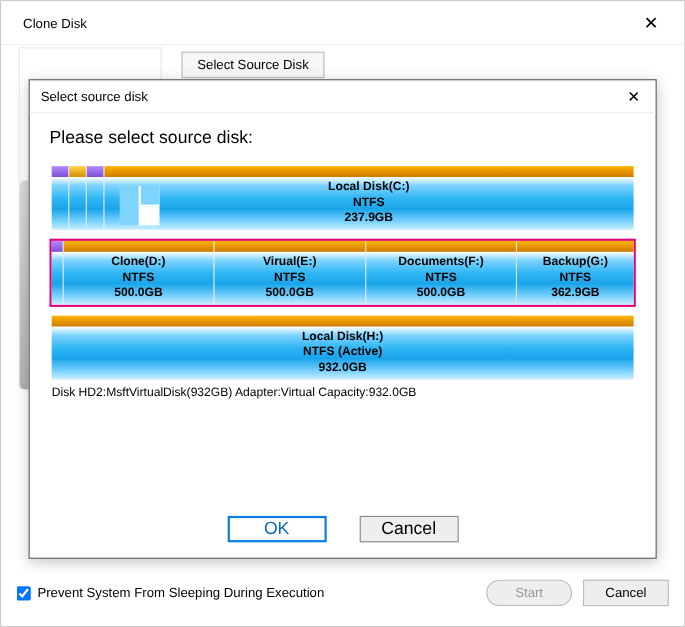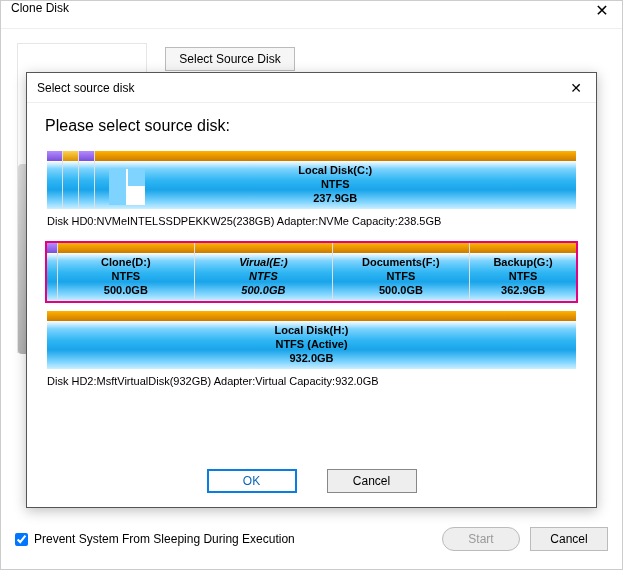--- a/index.html
+++ b/index.html
@@ -1,20 +1,20 @@
 <!DOCTYPE html>
 <html><head>
 <meta charset="utf-8">
 <style>
 * { box-sizing: border-box; margin: 0; padding: 0; }
 body { font-family: "Segoe UI", Tahoma, sans-serif; font-size: 12px; background: #fff; width: 623px; height: 570px; overflow: hidden; position: relative; }
 
 
 .parent-window { position: absolute; top: 0; left: 0; width: 623px; height: 570px; border: 1px solid #ccc; background: #fff; }
-.parent-titlebar { height: 28px; display: flex; justify-content: space-between; padding: 0 10px; border-bottom: 1px solid #eee; }
+.parent-titlebar { height: 40px; display: flex; align-items: center; justify-content: space-between; padding: 0 20px; border-bottom: 1px solid #eee; }
 .parent-titlebar .title { font-size: 12px; color: #000; }
 .parent-titlebar .close { font-size: 16px; color: #000; width: 20px; text-align: center; }
 .thumb-placeholder { position: absolute; top: 42px; left: 16px; width: 130px; height: 310px; background: #fff; border: 1px solid #e6e6e6; }
 .thumb-placeholder .hdd-art { position:absolute; top:120px; left:0; width:130px; height:190px; background:linear-gradient(135deg,#ddd,#999); border-radius:4px; overflow:hidden;}
 .thumb-placeholder .hdd-art::before{content:"";position:absolute;top:30px;left:20px;width:90px;height:90px;border-radius:50%;background:radial-gradient(circle,#eee 0%,#bbb 60%,#888 100%);}
 .thumb-placeholder .hdd-art::after{content:"";position:absolute;top:68px;left:58px;width:14px;height:14px;border-radius:50%;background:#666;}
 .tab-btn { position: absolute; top: 46px; left: 164px; width: 130px; height: 24px; border: 1px solid #bbb; background: #f6f6f6; font-size: 12px; }
 
 .parent-footer { position: absolute; bottom: 18px; left: 14px; right: 14px; display: flex; align-items: center; justify-content: space-between; }
 .parent-footer label { display: flex; align-items: center; gap: 6px; font-size: 12px; }
@@ -40,21 +40,21 @@
 .slice.thin .bar-top { background: linear-gradient(to bottom, #b38bff, #7a4ed8); }
 .slice.thin2 .bar-top { background: linear-gradient(to bottom, #ffd24d, #d98f00); }
 .winlogo { position:absolute; top:18px; left:14px; width:36px; height:36px; background:#fff; }
 .winlogo::before,.winlogo::after{content:"";position:absolute;background:#7ed4ff;}
 .winlogo::before{top:0;left:0;width:36px;height:17px;border-bottom:2px solid #fff;}
 .winlogo::after{top:0;left:0;width:17px;height:36px;border-right:2px solid #fff;}
 
 .disk-info { font-size: 11px; margin: 4px 0 14px 2px; color: #000; }
 
 .modal-footer { position: absolute; bottom: 14px; left: 0; right: 0; display: flex; justify-content: center; gap: 30px; }
-.modal-footer button { width: 90px; height: 24px; border: 1px solid #888; background: #eee; font-size: 12px; }
+.modal-footer button { width: 90px; height: 24px; border: 1px solid #888; background: #eee; font-size: 16px; }
 .modal-footer button.ok { border: 2px solid #0a7de0; color: #0a66b8; background: #fff; }
 </style>
 </head>
 <body>
 
 <div class="parent-window">
   <div class="parent-titlebar">
     <span class="title">Clone Disk</span>
     <span class="close">✕</span>
   </div>
@@ -100,37 +100,36 @@
             <div class="slice" style="width: 91%; justify-content: flex-end;">
               <div class="bar-top"></div>
               <div class="bar-body">
                 <div>Local Disk(C:)</div>
                 <div>NTFS</div>
                 <div>237.9GB</div>
               </div>
               <div class="winlogo"></div>
             </div>
           </div>
-          <div class="disk-info">Disk HD0:NVMeINTELSSDPEKKW25(238GB)  Adapter:NVMe  Capacity:238.5GB</div>
         </div>
         <div class="disk-block">
           <div class="disk-graphic selected">
             <div class="slice thin" style="width: 2%;">
               <div class="bar-top"></div>
               <div class="bar-body"></div>
             </div>
             <div class="slice" style="width: 26%;">
               <div class="bar-top"></div>
               <div class="bar-body">
                 <div>Clone(D:)</div>
                 <div>NTFS</div>
                 <div>500.0GB</div>
               </div>
             </div>
-            <div class="slice" style="width: 26%; font-style: italic;">
+            <div class="slice" style="width: 26%;">
               <div class="bar-top"></div>
               <div class="bar-body">
                 <div>Virual(E:)</div>
                 <div>NTFS</div>
                 <div>500.0GB</div>
               </div>
             </div>
             <div class="slice" style="width: 26%;">
               <div class="bar-top"></div>
               <div class="bar-body">

